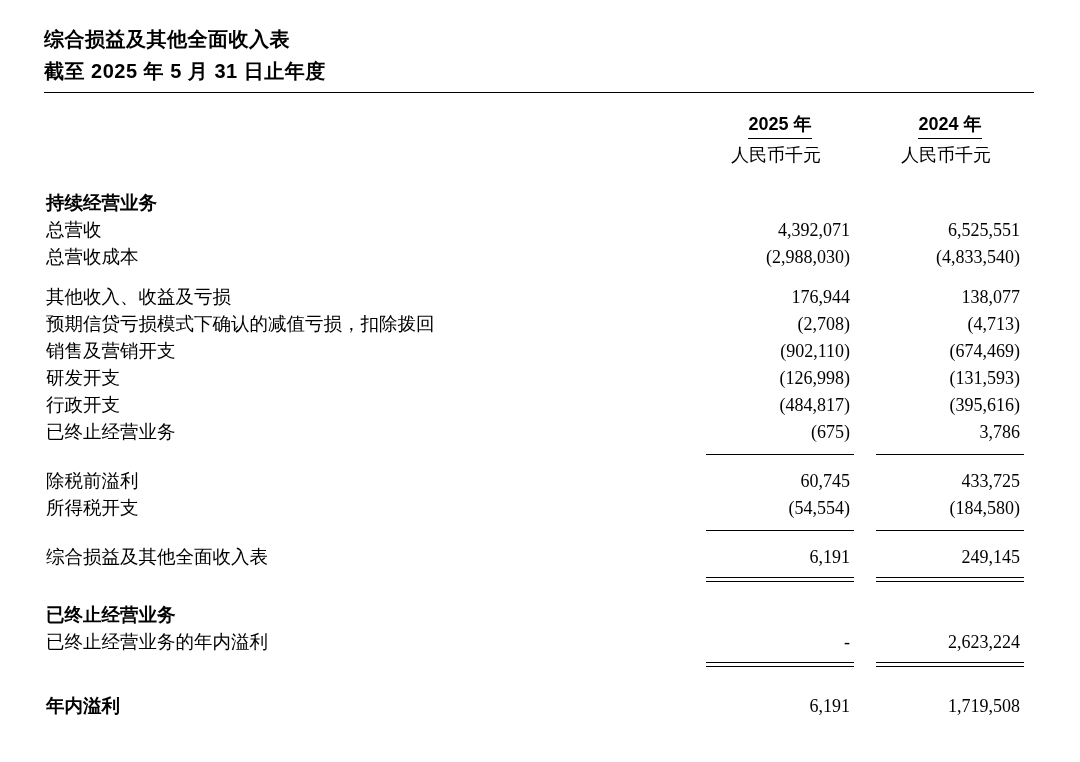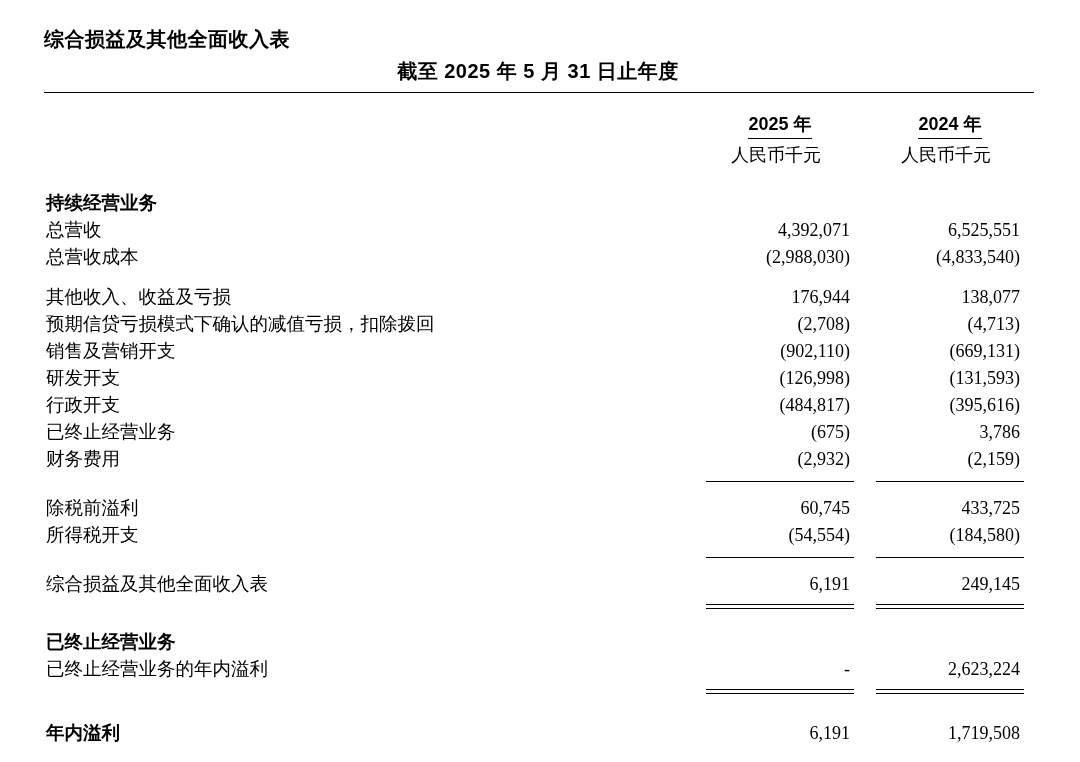--- a/index.html
+++ b/index.html
@@ -28,21 +28,20 @@
     line-height: 30px;
     letter-spacing: 0.5px;
   }
   .doc-subtitle {
     font-family: "Liberation Sans", sans-serif;
     font-weight: bold;
     font-size: 20px;
     line-height: 30px;
     letter-spacing: 0.5px;
     margin-top: 2px;
-    text-align: center;
   }
   .title-rule {
     border-bottom: 1.6px solid #000;
     margin-top: 6px;
     width: 990px;
   }
   table.fin {
     border-collapse: collapse;
     width: 990px;
     margin-top: 18px;
@@ -171,42 +170,37 @@
         <td class="num">138,077</td>
       </tr>
       <tr>
         <td class="lbl">预期信贷亏损模式下确认的减值亏损，扣除拨回</td>
         <td class="num">(2,708)</td>
         <td class="num">(4,713)</td>
       </tr>
       <tr>
         <td class="lbl">销售及营销开支</td>
         <td class="num">(902,110)</td>
-        <td class="num">(669,131)</td>
+        <td class="num">(674,469)</td>
       </tr>
       <tr>
         <td class="lbl">研发开支</td>
         <td class="num">(126,998)</td>
         <td class="num">(131,593)</td>
       </tr>
       <tr>
         <td class="lbl">行政开支</td>
         <td class="num">(484,817)</td>
         <td class="num">(395,616)</td>
       </tr>
       <tr>
         <td class="lbl">已终止经营业务</td>
         <td class="num">(675)</td>
         <td class="num">3,786</td>
       </tr>
-      <tr>
-        <td class="lbl">财务费用</td>
-        <td class="num">(2,932)</td>
-        <td class="num">(2,159)</td>
-      </tr>
 
       <tr>
         <td></td>
         <td class="rule-cell">
             <div class="rule-line"></div>
           </td>
         <td class="rule-cell">
             <div class="rule-line"></div>
           </td>
       </tr>

